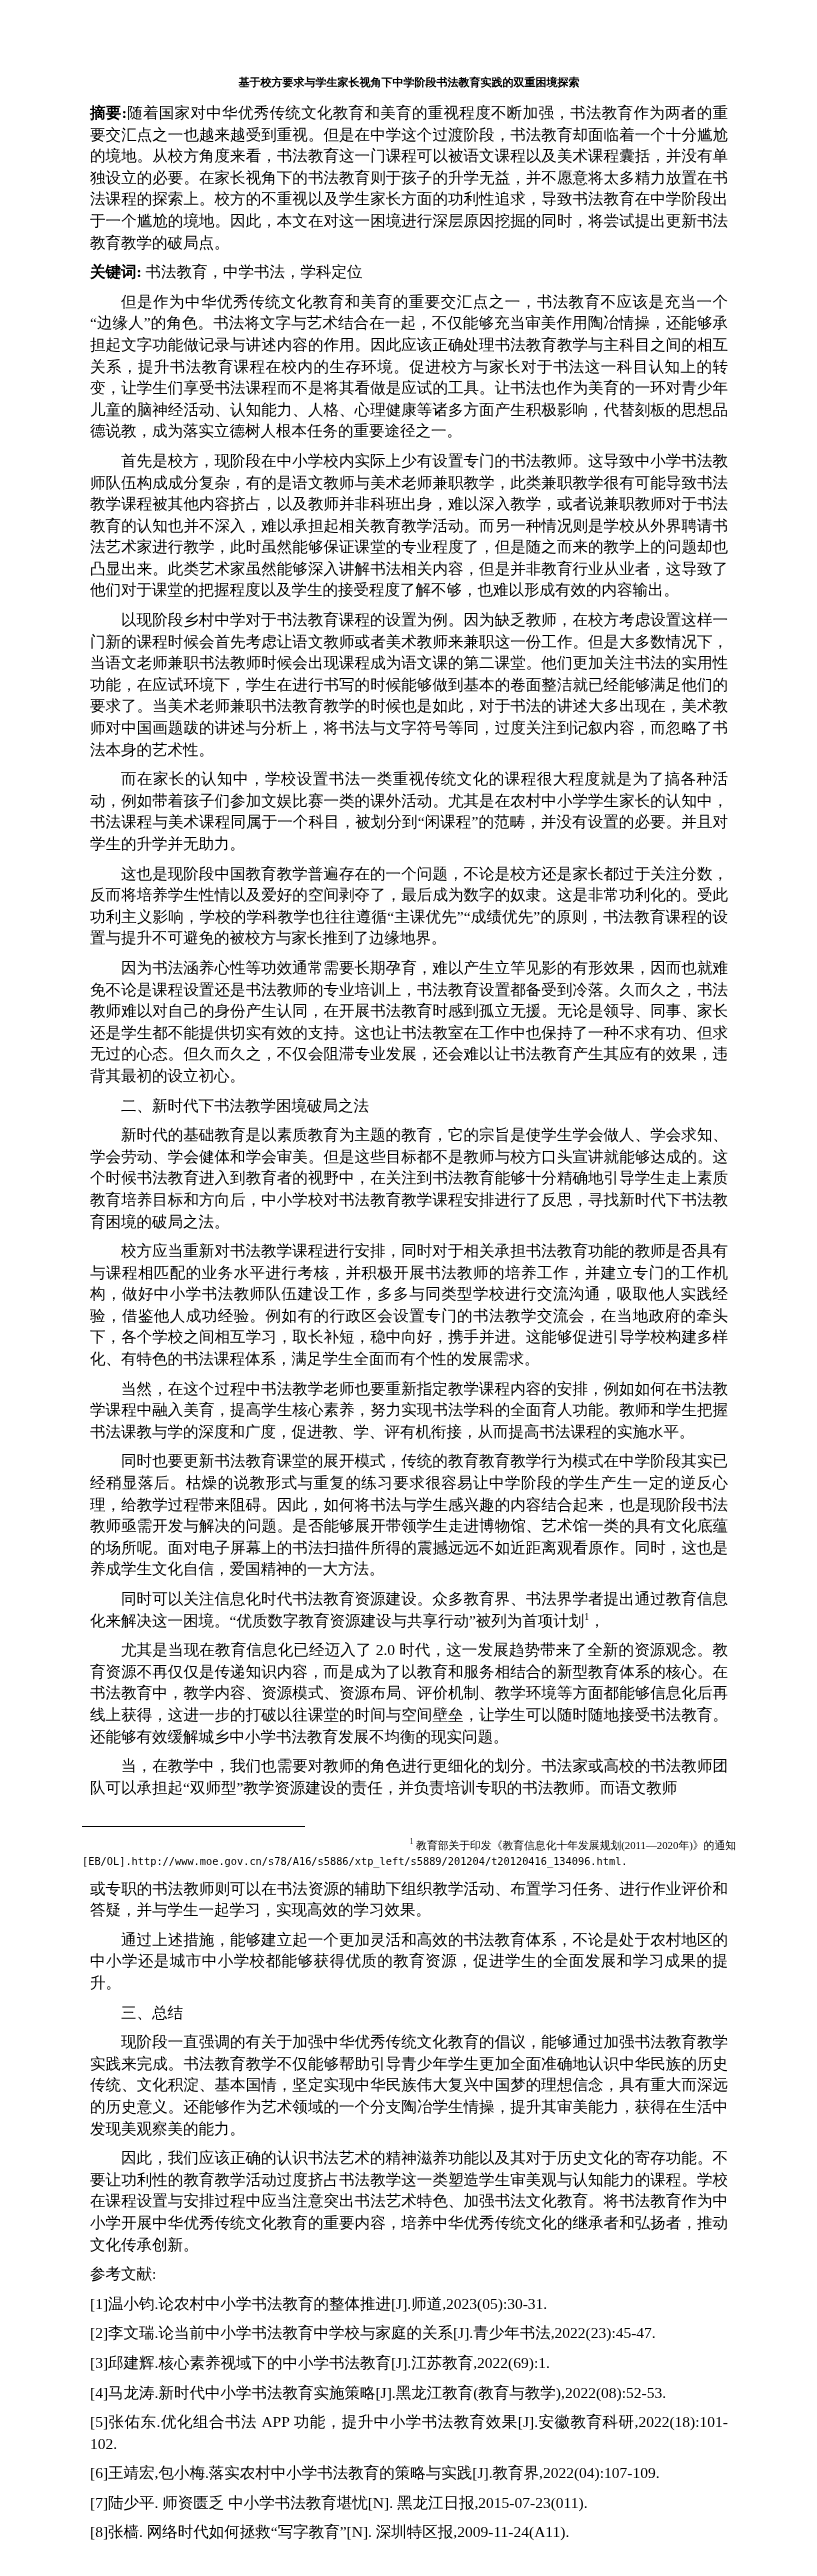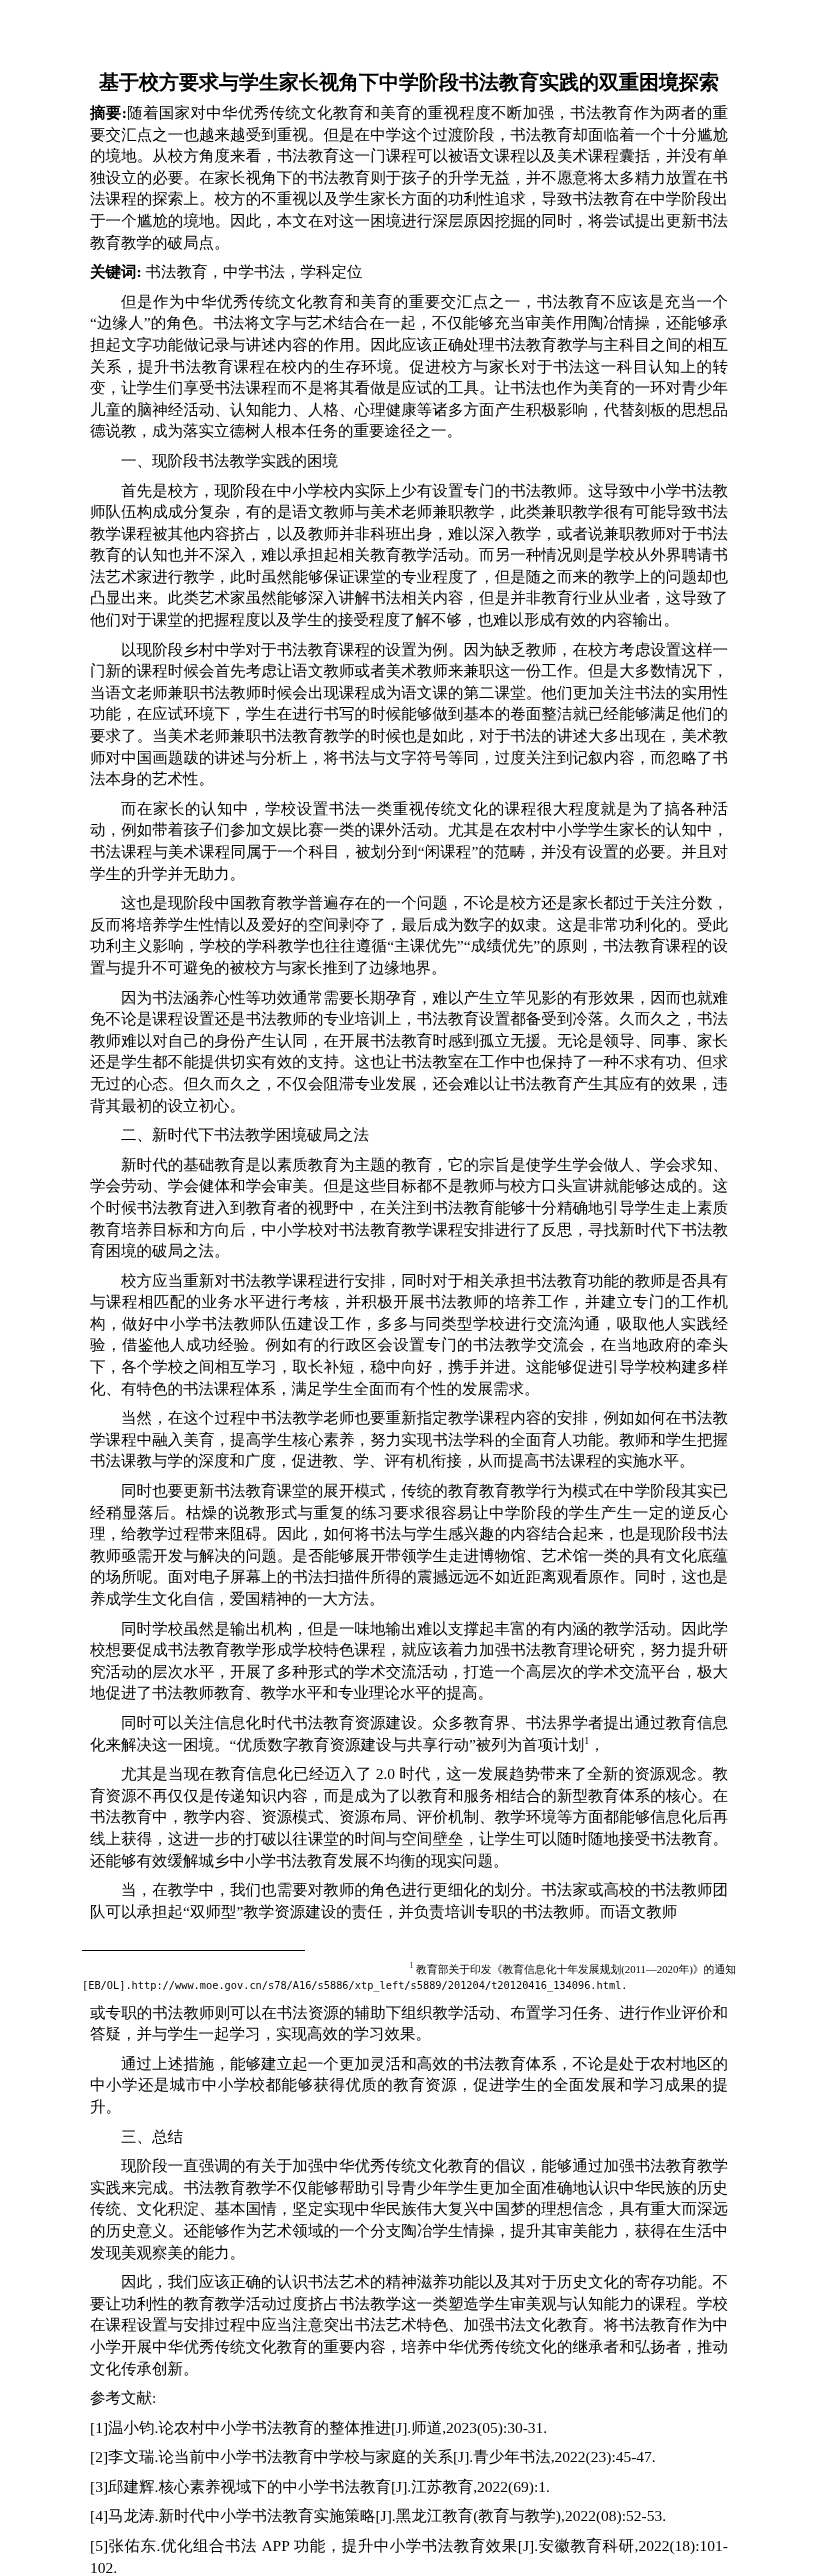--- a/index.html
+++ b/index.html
@@ -10,21 +10,21 @@
     background: #ffffff;
     padding: 70px 82px 93px 82px;
     font-family: "Liberation Serif", "DejaVu Serif", serif;
     font-size: 15.5px;
     line-height: 21.6px;
     color: #000000;
   }
   .doc-title {
     text-align: center;
     font-weight: bold;
-    font-size: 20px;
+    font-size: 11px;
     line-height: 24px;
     margin: 0 0 3.1px 0;
   }
   p.para {
     margin: 8px;
     text-align: justify;
     text-justify: inter-ideograph;
   }
   p.indent { text-indent: 2em; }
   .lbl { font-weight: bold; }
@@ -66,32 +66,30 @@
 
 <div class="page">
 
   <h1 class="doc-title">基于校方要求与学生家长视角下中学阶段书法教育实践的双重困境探索</h1>
 
   <p class="para"><span class="lbl">摘要:</span><span>随着国家对中华优秀传统文化教育和美育的重视程度不断加强，书法教育作为两者的重要交汇点之一也越来越受到重视。但是在中学这个过渡阶段，书法教育却面临着一个十分尴尬的境地。从校方角度来看，书法教育这一门课程可以被语文课程以及美术课程囊括，并没有单独设立的必要。在家长视角下的书法教育则于孩子的升学无益，并不愿意将太多精力放置在书法课程的探索上。校方的不重视以及学生家长方面的功利性追求，导致书法教育在中学阶段出于一个尴尬的境地。因此，本文在对这一困境进行深层原因挖掘的同时，将尝试提出更新书法教育教学的破局点。</span></p>
 
   <p class="para"><span class="lbl">关键词:</span> <span>书法教育，中学书法，学科定位</span></p>
 
   <p class="para indent">但是作为中华优秀传统文化教育和美育的重要交汇点之一，书法教育不应该是充当一个“边缘人”的角色。书法将文字与艺术结合在一起，不仅能够充当审美作用陶冶情操，还能够承担起文字功能做记录与讲述内容的作用。因此应该正确处理书法教育教学与主科目之间的相互关系，提升书法教育课程在校内的生存环境。促进校方与家长对于书法这一科目认知上的转变，让学生们享受书法课程而不是将其看做是应试的工具。让书法也作为美育的一环对青少年儿童的脑神经活动、认知能力、人格、心理健康等诸多方面产生积极影响，代替刻板的思想品德说教，成为落实立德树人根本任务的重要途径之一。</p>
-  <p class="para indent">一、现阶段书法教学实践的困境</p>
   <p class="para indent">首先是校方，现阶段在中小学校内实际上少有设置专门的书法教师。这导致中小学书法教师队伍构成成分复杂，有的是语文教师与美术老师兼职教学，此类兼职教学很有可能导致书法教学课程被其他内容挤占，以及教师并非科班出身，难以深入教学，或者说兼职教师对于书法教育的认知也并不深入，难以承担起相关教育教学活动。而另一种情况则是学校从外界聘请书法艺术家进行教学，此时虽然能够保证课堂的专业程度了，但是随之而来的教学上的问题却也凸显出来。此类艺术家虽然能够深入讲解书法相关内容，但是并非教育行业从业者，这导致了他们对于课堂的把握程度以及学生的接受程度了解不够，也难以形成有效的内容输出。</p>
   <p class="para indent">以现阶段乡村中学对于书法教育课程的设置为例。因为缺乏教师，在校方考虑设置这样一门新的课程时候会首先考虑让语文教师或者美术教师来兼职这一份工作。但是大多数情况下，当语文老师兼职书法教师时候会出现课程成为语文课的第二课堂。他们更加关注书法的实用性功能，在应试环境下，学生在进行书写的时候能够做到基本的卷面整洁就已经能够满足他们的要求了。当美术老师兼职书法教育教学的时候也是如此，对于书法的讲述大多出现在，美术教师对中国画题跋的讲述与分析上，将书法与文字符号等同，过度关注到记叙内容，而忽略了书法本身的艺术性。</p>
   <p class="para indent">而在家长的认知中，学校设置书法一类重视传统文化的课程很大程度就是为了搞各种活动，例如带着孩子们参加文娱比赛一类的课外活动。尤其是在农村中小学学生家长的认知中，书法课程与美术课程同属于一个科目，被划分到“闲课程”的范畴，并没有设置的必要。并且对学生的升学并无助力。</p>
   <p class="para indent">这也是现阶段中国教育教学普遍存在的一个问题，不论是校方还是家长都过于关注分数，反而将培养学生性情以及爱好的空间剥夺了，最后成为数字的奴隶。这是非常功利化的。受此功利主义影响，学校的学科教学也往往遵循“主课优先”“成绩优先”的原则，书法教育课程的设置与提升不可避免的被校方与家长推到了边缘地界。</p>
   <p class="para indent">因为书法涵养心性等功效通常需要长期孕育，难以产生立竿见影的有形效果，因而也就难免不论是课程设置还是书法教师的专业培训上，书法教育设置都备受到冷落。久而久之，书法教师难以对自己的身份产生认同，在开展书法教育时感到孤立无援。无论是领导、同事、家长还是学生都不能提供切实有效的支持。这也让书法教室在工作中也保持了一种不求有功、但求无过的心态。但久而久之，不仅会阻滞专业发展，还会难以让书法教育产生其应有的效果，违背其最初的设立初心。</p>
   <p class="para indent">二、新时代下书法教学困境破局之法</p>
   <p class="para indent">新时代的基础教育是以素质教育为主题的教育，它的宗旨是使学生学会做人、学会求知、学会劳动、学会健体和学会审美。但是这些目标都不是教师与校方口头宣讲就能够达成的。这个时候书法教育进入到教育者的视野中，在关注到书法教育能够十分精确地引导学生走上素质教育培养目标和方向后，中小学校对书法教育教学课程安排进行了反思，寻找新时代下书法教育困境的破局之法。</p>
   <p class="para indent">校方应当重新对书法教学课程进行安排，同时对于相关承担书法教育功能的教师是否具有与课程相匹配的业务水平进行考核，并积极开展书法教师的培养工作，并建立专门的工作机构，做好中小学书法教师队伍建设工作，多多与同类型学校进行交流沟通，吸取他人实践经验，借鉴他人成功经验。例如有的行政区会设置专门的书法教学交流会，在当地政府的牵头下，各个学校之间相互学习，取长补短，稳中向好，携手并进。这能够促进引导学校构建多样化、有特色的书法课程体系，满足学生全面而有个性的发展需求。</p>
   <p class="para indent">当然，在这个过程中书法教学老师也要重新指定教学课程内容的安排，例如如何在书法教学课程中融入美育，提高学生核心素养，努力实现书法学科的全面育人功能。教师和学生把握书法课教与学的深度和广度，促进教、学、评有机衔接，从而提高书法课程的实施水平。</p>
   <p class="para indent">同时也要更新书法教育课堂的展开模式，传统的教育教育教学行为模式在中学阶段其实已经稍显落后。枯燥的说教形式与重复的练习要求很容易让中学阶段的学生产生一定的逆反心理，给教学过程带来阻碍。因此，如何将书法与学生感兴趣的内容结合起来，也是现阶段书法教师亟需开发与解决的问题。是否能够展开带领学生走进博物馆、艺术馆一类的具有文化底蕴的场所呢。面对电子屏幕上的书法扫描件所得的震撼远远不如近距离观看原作。同时，这也是养成学生文化自信，爱国精神的一大方法。</p>
-  <p class="para indent">同时学校虽然是输出机构，但是一味地输出难以支撑起丰富的有内涵的教学活动。因此学校想要促成书法教育教学形成学校特色课程，就应该着力加强书法教育理论研究，努力提升研究活动的层次水平，开展了多种形式的学术交流活动，打造一个高层次的学术交流平台，极大地促进了书法教师教育、教学水平和专业理论水平的提高。</p>
 
   <p class="para indent"><span>同时可以关注信息化时代书法教育资源建设。众多教育界、书法界学者提出通过教育信息化来解决这一困境。“优质数字教育资源建设与共享行动”被列为首项计划</span><sup class="fn-ref">1</sup><span>，</span></p>
 
   <p class="para indent">尤其是当现在教育信息化已经迈入了 2.0 时代，这一发展趋势带来了全新的资源观念。教育资源不再仅仅是传递知识内容，而是成为了以教育和服务相结合的新型教育体系的核心。在书法教育中，教学内容、资源模式、资源布局、评价机制、教学环境等方面都能够信息化后再线上获得，这进一步的打破以往课堂的时间与空间壁垒，让学生可以随时随地接受书法教育。还能够有效缓解城乡中小学书法教育发展不均衡的现实问题。</p>
   <p class="para indent">当，在教学中，我们也需要对教师的角色进行更细化的划分。书法家或高校的书法教师团队可以承担起“双师型”教学资源建设的责任，并负责培训专职的书法教师。而语文教师</p>
 
   <div class="footnote-block">
     <div class="footnote-divider"></div>
     <p class="footnote-line"><sup>1</sup><span> 教育部关于印发《教育信息化十年发展规划(2011—2020年)》的通知</span></p>
     <p class="footnote-url">[EB/OL].http://www.moe.gov.cn/s78/A16/s5886/xtp_left/s5889/201204/t20120416_134096.html.</p>

